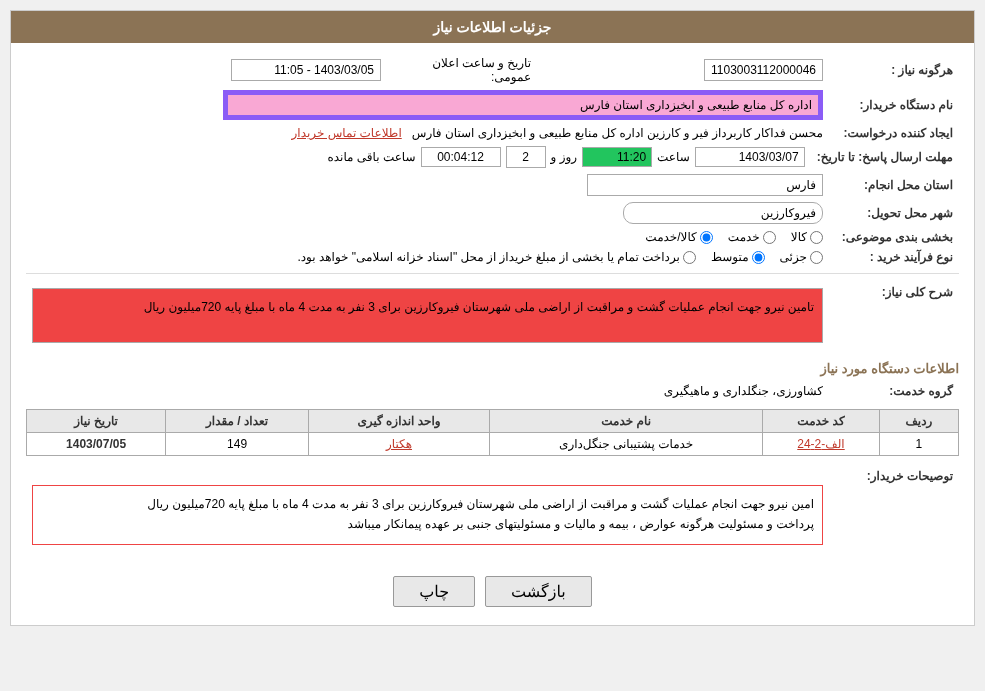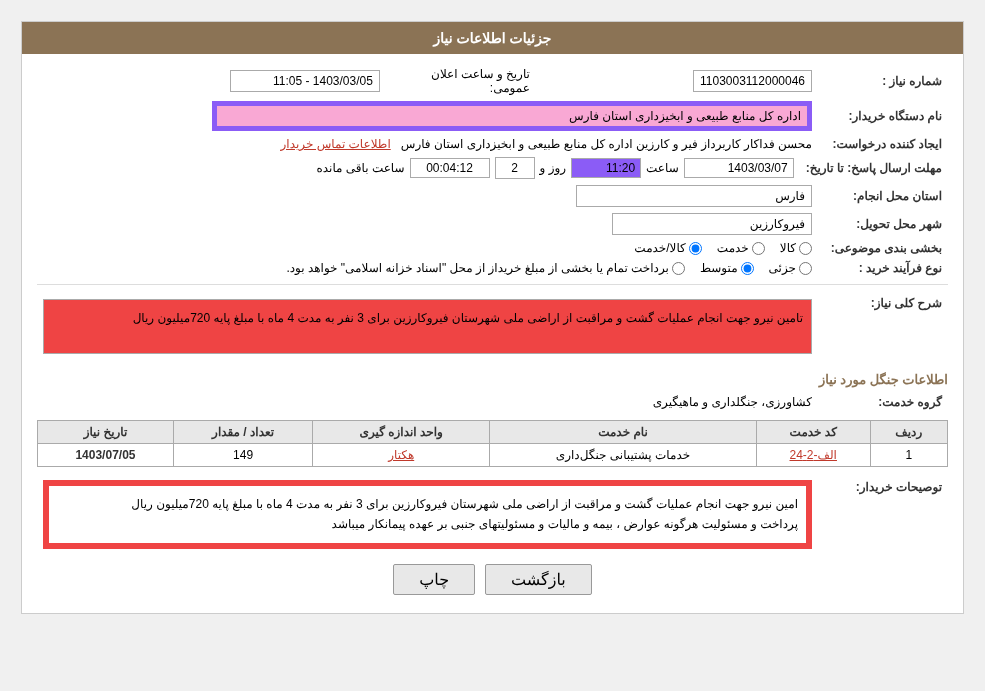--- a/index.html
+++ b/index.html
@@ -6,21 +6,21 @@
     body {
       font-family: Tahoma, Arial, sans-serif;
       font-size: 12px;
       background: #f0f0f0;
       direction: rtl;
     }
     .page-wrapper {
       width: 985px;
       min-height: 691px;
       background: #f0f0f0;
-      padding: 21px;
+      padding: 10px;
     }
     .main-container {
       background: #fff;
       border: 1px solid #ccc;
     }
     .header-bar {
       background: #8B7355;
       color: #fff;
       text-align: center;
       padding: 8px 10px;
@@ -70,21 +70,21 @@
     }
     .date-input {
       border: 1px solid #aaa;
       background: #fff;
       padding: 2px 5px;
       width: 110px;
       display: inline-block;
     }
     .time-input {
       border: 1px solid #aaa;
-      background: #8b5cf6;
+      background: #22c55e;
       padding: 2px 5px;
       width: 70px;
       display: inline-block;
     }
     .link-text {
       color: #c0392b;
       text-decoration: underline;
       cursor: pointer;
     }
     .row-flex {
@@ -146,24 +146,24 @@
       background: #e8e8e8;
       font-weight: bold;
       color: #333;
     }
     .services-table td:last-child {
       font-weight: bold;
       color: #333;
     }
     
     .buyer-notes {
-      border: 6px solid #ef4444;
+      border: 1px solid #ef4444;
       background: #fff;
       padding: 8px;
-      margin: 2px 0;
+      margin: 18px 0;
       min-height: 60px;
       text-align: right;
       line-height: 1.7;
     }
     
     .btn-row {
       text-align: center;
       margin: 10px 0 8px 0;
       display: flex;
       justify-content: center;
@@ -190,21 +190,21 @@
 <div class="page-wrapper">
   <div class="main-container">
 
     <div class="header-bar">جزئیات اطلاعات نیاز</div>
 
     <div class="content-area">
 
       <table class="info-table">
         <tbody>
             <tr>
-          <td class="label-cell">شماره نیاز :</td>
+          <td class="label-cell">هرگونه نیاز :</td>
           <td class="value-cell">
             <span class="input-box">1103003112000046</span>
           </td>
           <td style="width:150px; text-align:right;">
             <span>تاریخ و ساعت اعلان عمومی:</span>
           </td>
           <td>
             <span class="input-box" style="width:150px">1403/03/05 - 11:05</span>
           </td>
         </tr>
@@ -263,21 +263,21 @@
           </td>
         </tr>
       </tbody>
         </table>
 
       <table class="info-table">
         <tbody>
             <tr>
           <td class="label-cell">شهر محل تحویل:</td>
           <td class="value-cell">
-            <span class="input-box" style="width:200px;">فیروکارزین</span>
+            <span class="input-box" style="width:200px;border-radius:10px;">فیروکارزین</span>
           </td>
         </tr>
       </tbody>
         </table>
 
       <table class="info-table">
         <tbody>
             <tr>
           <td class="label-cell">بخشی بندی موضوعی:</td>
           <td class="value-cell">
@@ -330,21 +330,21 @@
         <tbody>
             <tr>
           <td class="label-cell" style="vertical-align:top; padding-top:5px;">شرح کلی نیاز:</td>
           <td>
             <div class="desc-box">تامین نیرو جهت انجام عملیات گشت و مراقبت از اراضی ملی  شهرستان فیروکارزین برای 3 نفر به مدت 4 ماه با مبلغ پایه 720میلیون ریال</div>
           </td>
         </tr>
       </tbody>
         </table>
 
-      <div class="section-title">اطلاعات جنگل مورد نیاز</div>
+      <div class="section-title">اطلاعات دستگاه مورد نیاز</div>
 
       <table class="info-table">
         <tbody>
             <tr>
           <td class="label-cell">گروه خدمت:</td>
           <td>
             <span>کشاورزی، جنگلداری و ماهیگیری</span>
           </td>
         </tr>
       </tbody>

